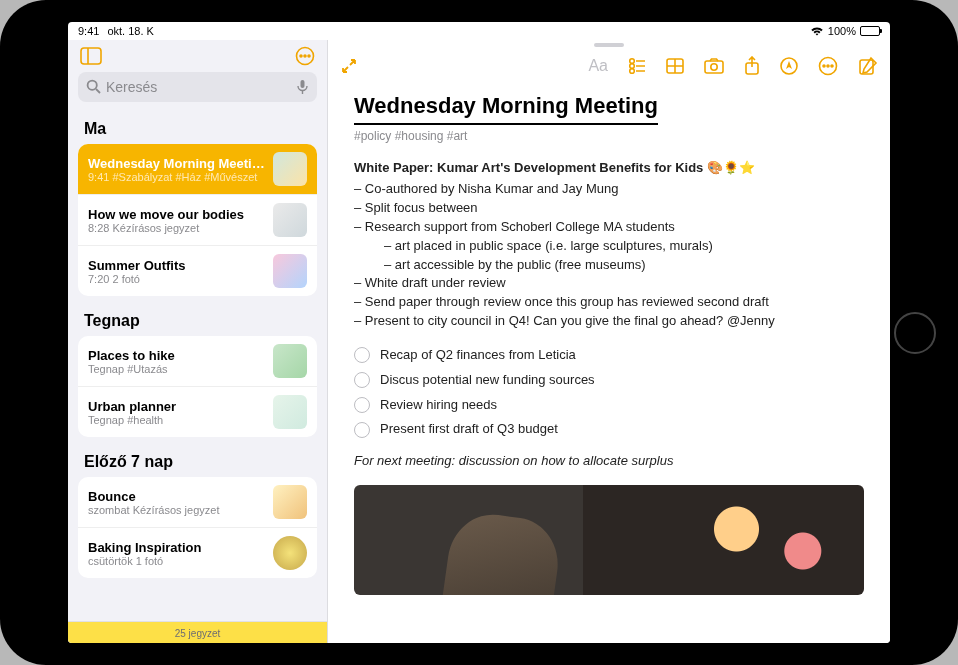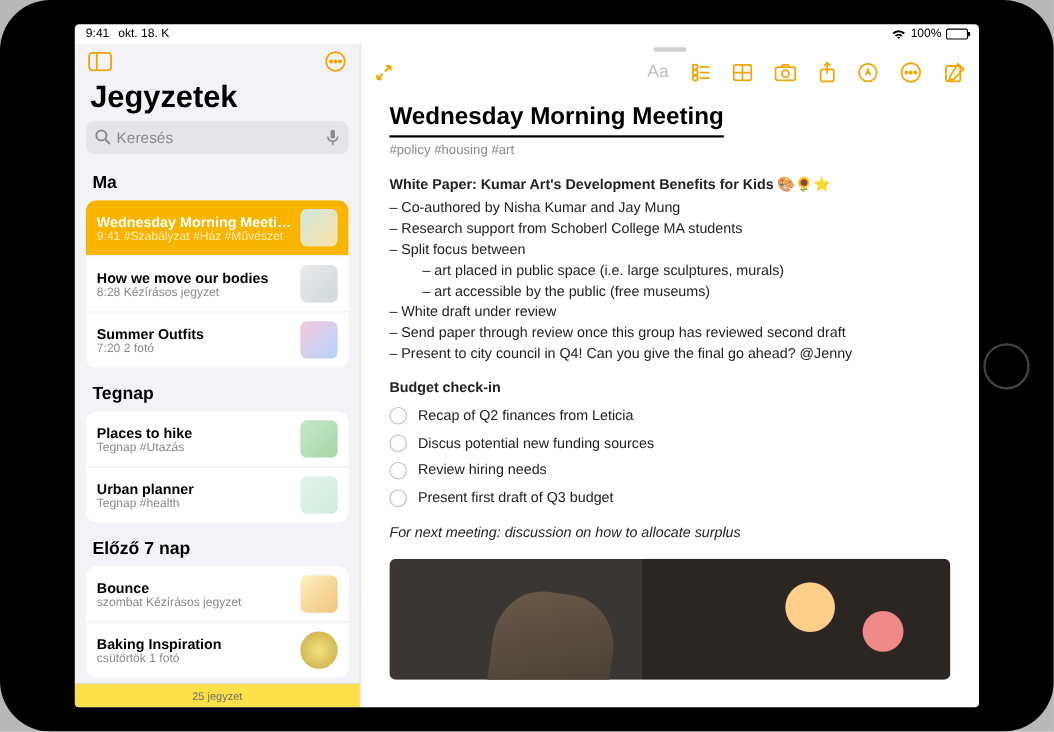--- a/index.html
+++ b/index.html
@@ -133,21 +133,20 @@
           </span>
           <span class="icon">
             <svg width="20" height="20" viewBox="0 0 20 20" fill="none" stroke="#f0a500" stroke-width="1.6">
                 <circle cx="10" cy="10" r="8.5"></circle>
                 <circle cx="6" cy="10" r="1" fill="#f0a500"></circle>
                 <circle cx="10" cy="10" r="1" fill="#f0a500"></circle>
                 <circle cx="14" cy="10" r="1" fill="#f0a500"></circle>
               </svg>
           </span>
         </div>
-        <div class="sb-title">Jegyzetek</div>
         <div class="search-wrap">
           <span class="search-icon">
             <svg width="15" height="15" viewBox="0 0 15 15" fill="none" stroke="#8a8a8e" stroke-width="1.8">
                 <circle cx="6.2" cy="6.2" r="4.6"></circle>
                 <line x1="10" y1="10" x2="14" y2="14"></line>
               </svg>
           </span>
           <input class="search" placeholder="Keresés" style="">
           <span class="mic-icon">
             <svg width="13" height="16" viewBox="0 0 13 16" fill="#8a8a8e">
@@ -292,30 +291,29 @@
           </div>
         </div>
 
         <div class="note-body">
           <div><span class="doc-title">Wednesday Morning Meeting</span></div>
           <div class="tags">#policy #housing #art</div>
 
           <div class="subhead">White Paper: Kumar Art's Development Benefits for Kids 🎨🌻⭐</div>
           <div class="bullets">
             <div>– Co-authored by Nisha Kumar and Jay Mung</div>
+            <div>– Split focus between</div>
             <div>– Research support from Schoberl College MA students</div>
-            <div>– Split focus between</div>
             <div class="indent">– art placed in public space (i.e. large sculptures, murals)</div>
             <div class="indent">– art accessible by the public (free museums)</div>
             <div>– White draft under review</div>
             <div>– Send paper through review once this group has reviewed second draft</div>
             <div>– Present to city council in Q4! Can you give the final go ahead? @Jenny</div>
           </div>
 
-          <div class="section-title">Budget check-in</div>
           <div class="check-row">
               <span class="check"></span>
               <span>Recap of Q2 finances from Leticia</span>
             </div>
           <div class="check-row">
               <span class="check"></span>
               <span>Discus potential new funding sources</span>
             </div>
           <div class="check-row">
               <span class="check"></span>

